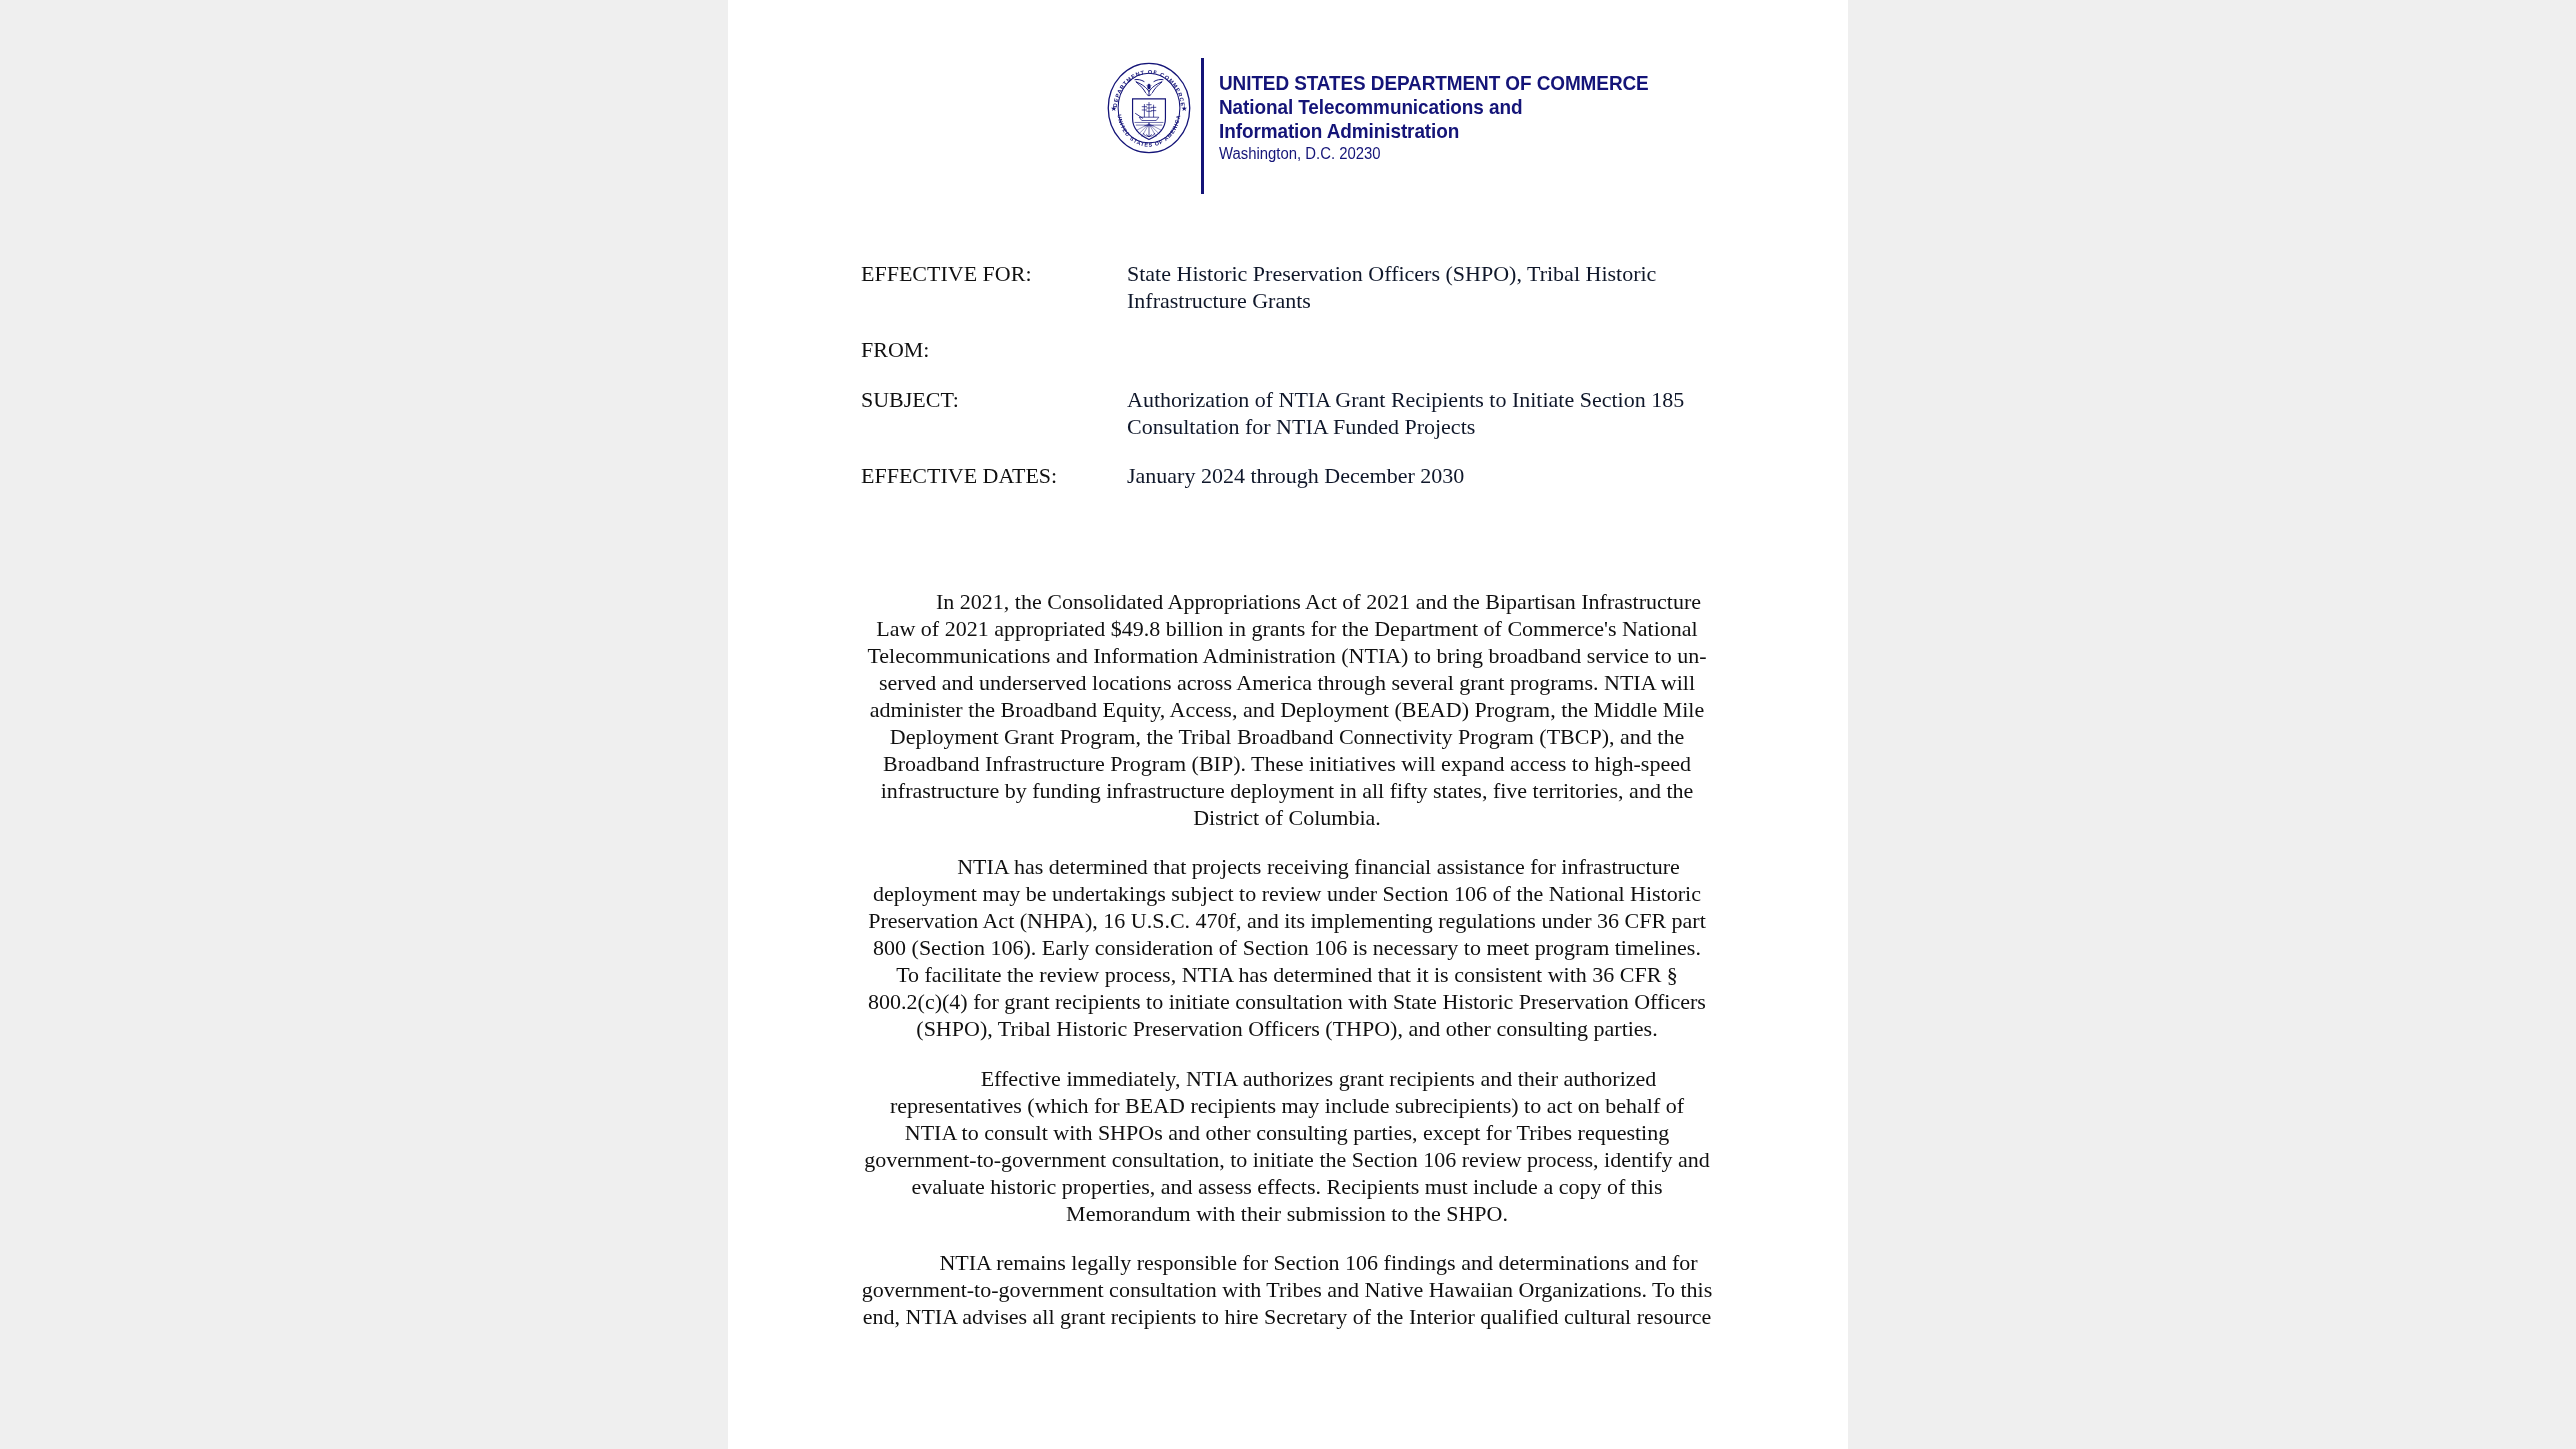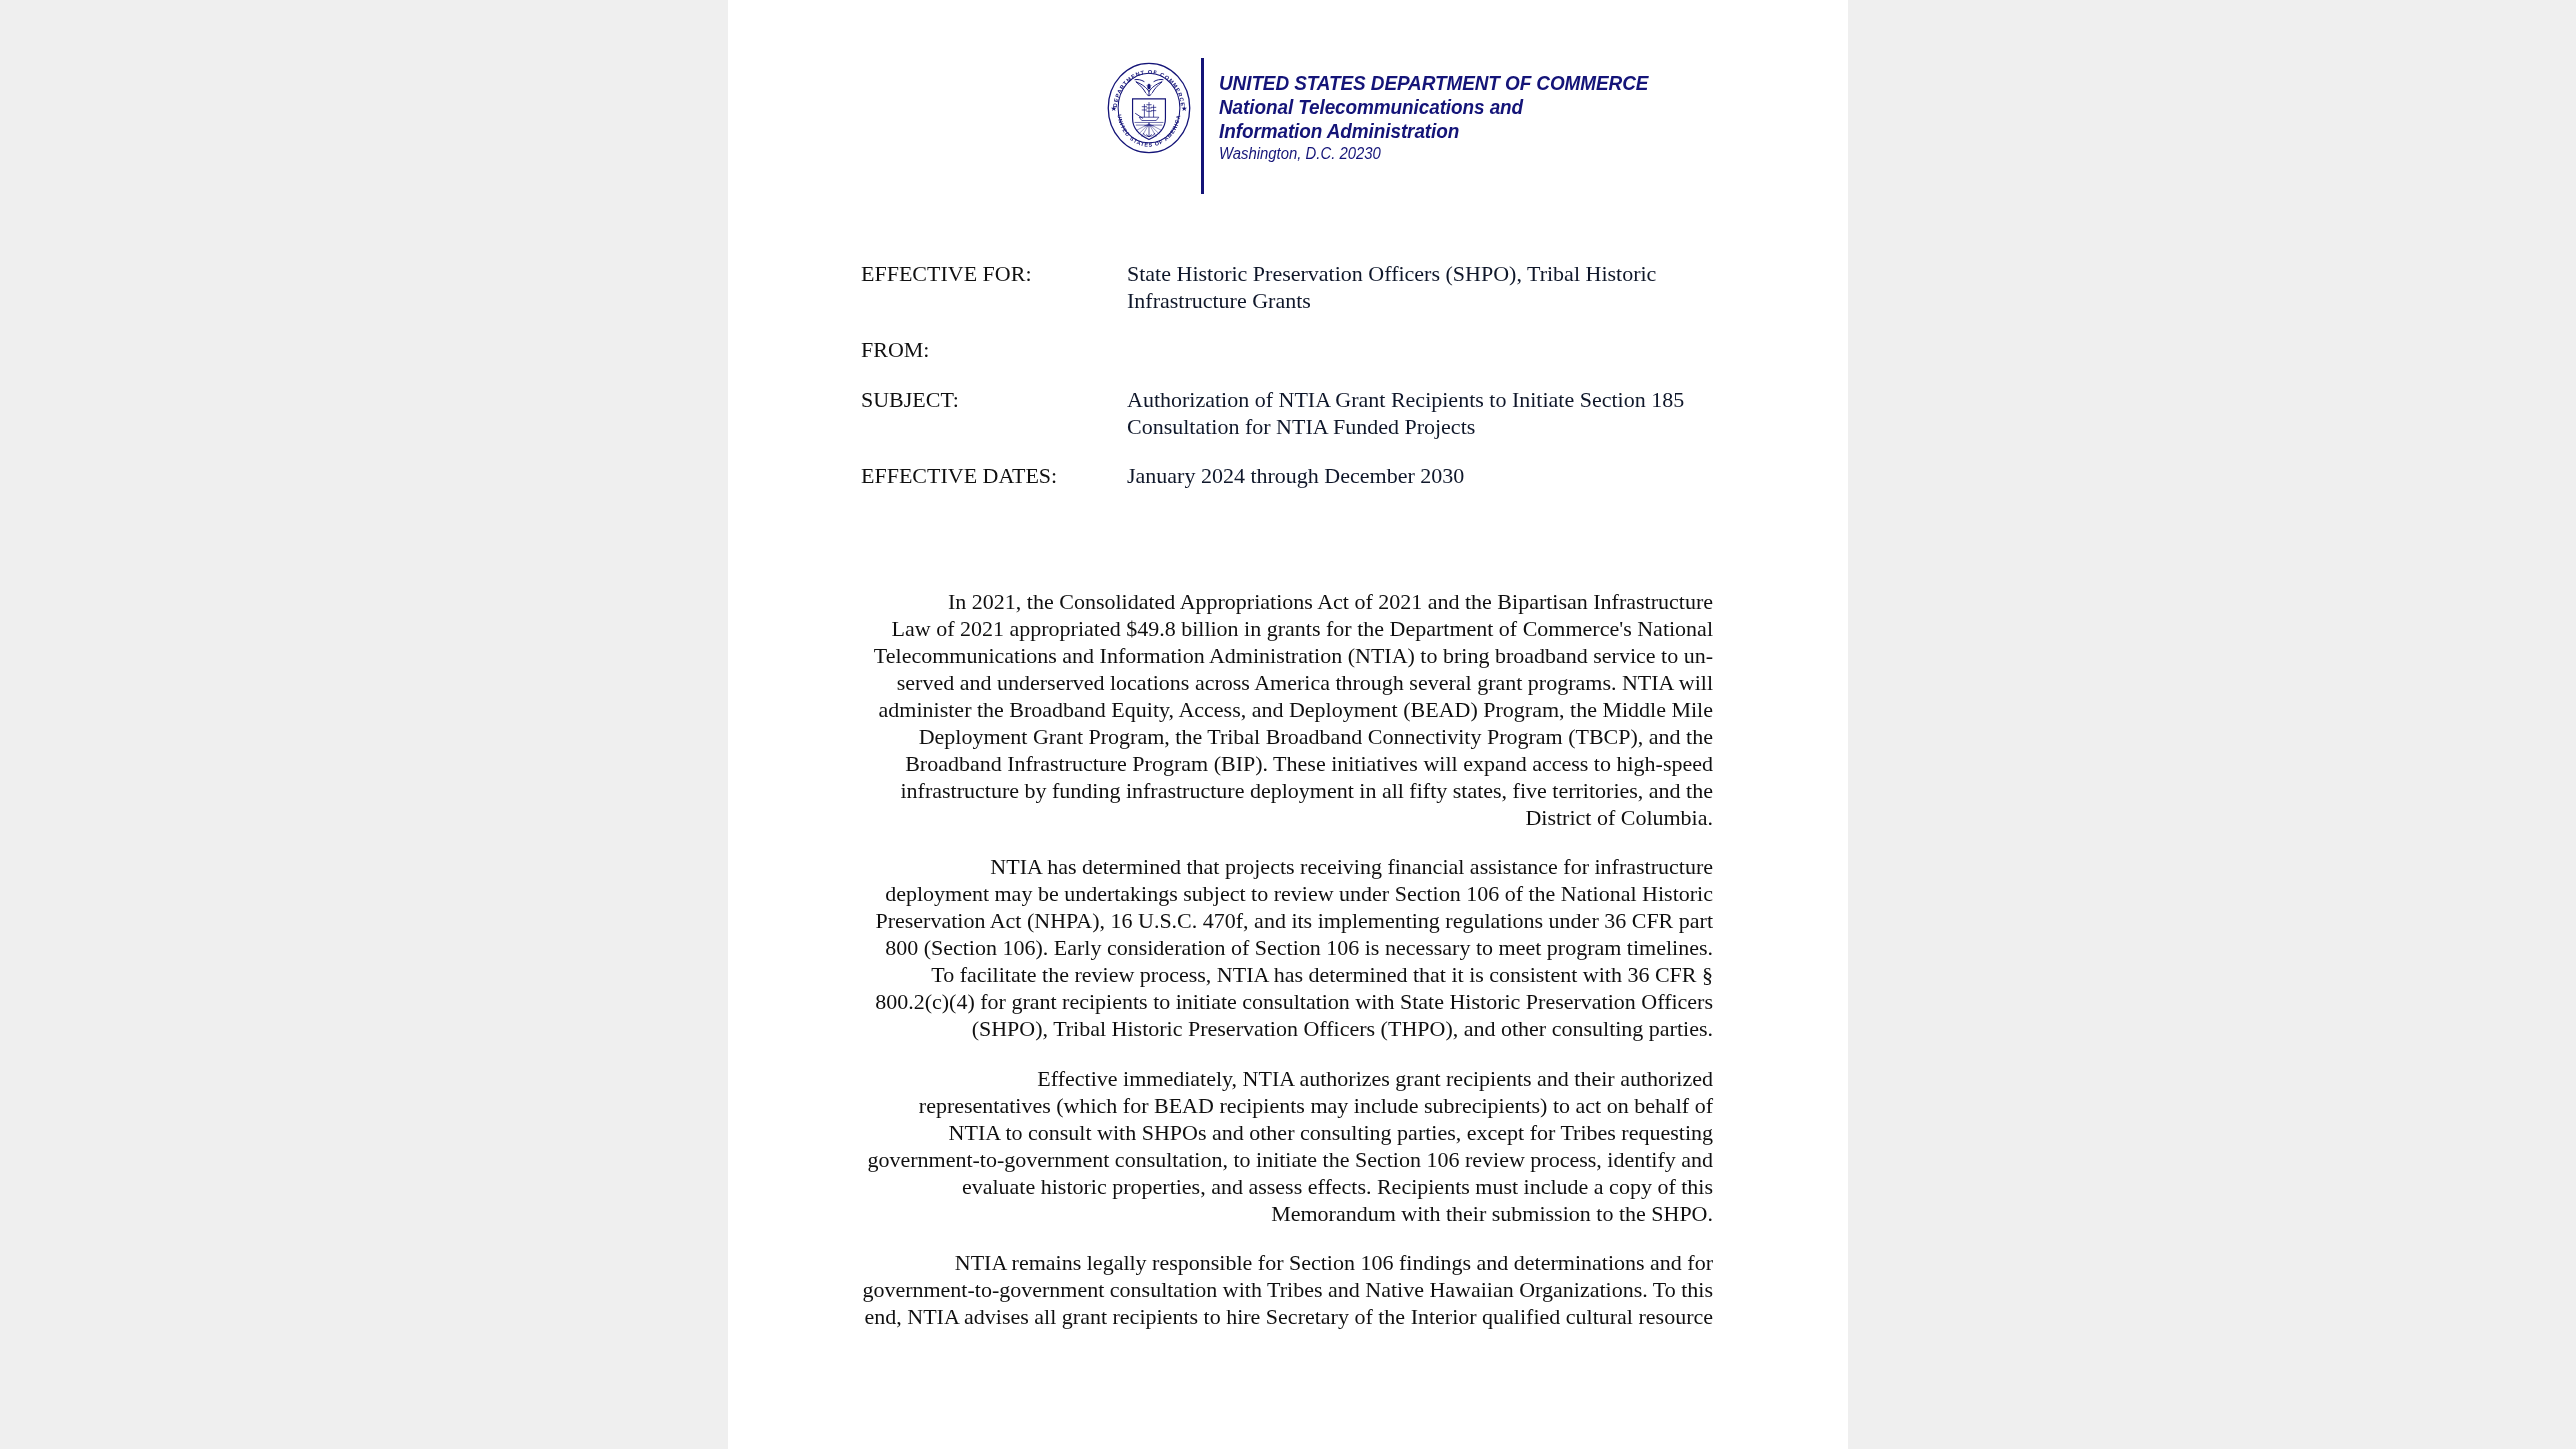--- a/index.html
+++ b/index.html
@@ -53,21 +53,20 @@
     background: #141478;
     align-self: stretch;
     margin-left: 9.2px;
     margin-right: 14.5px;
     height: 136px;
   }
 
   .masthead {
     padding-top: 13px;
     color: #141478;
-    font-style: italic;
   }
   .masthead .ln {
     font-family: "Liberation Sans", sans-serif;
     color: #141478;
     white-space: nowrap;
     letter-spacing: -0.1px;
     transform: scaleX(0.93);
     transform-origin: left center;
   }
   .masthead .ln1 {
@@ -122,21 +121,21 @@
     left: 133px;
     top: 588px;
     width: 852px;
   }
   .body-copy p {
     margin: 0 0 22.4px 0;
     font-size: 22px;
     line-height: 27px;
     text-indent: 63px;
     color: #101010;
-    text-align: right;
+    text-align: center;
   }
   .body-copy p:last-child { margin-bottom: 12px; }
 </style>
 </head>
 <body>
 
 <div class="viewport">
   <div class="page">
 
     <div class="letterhead">

